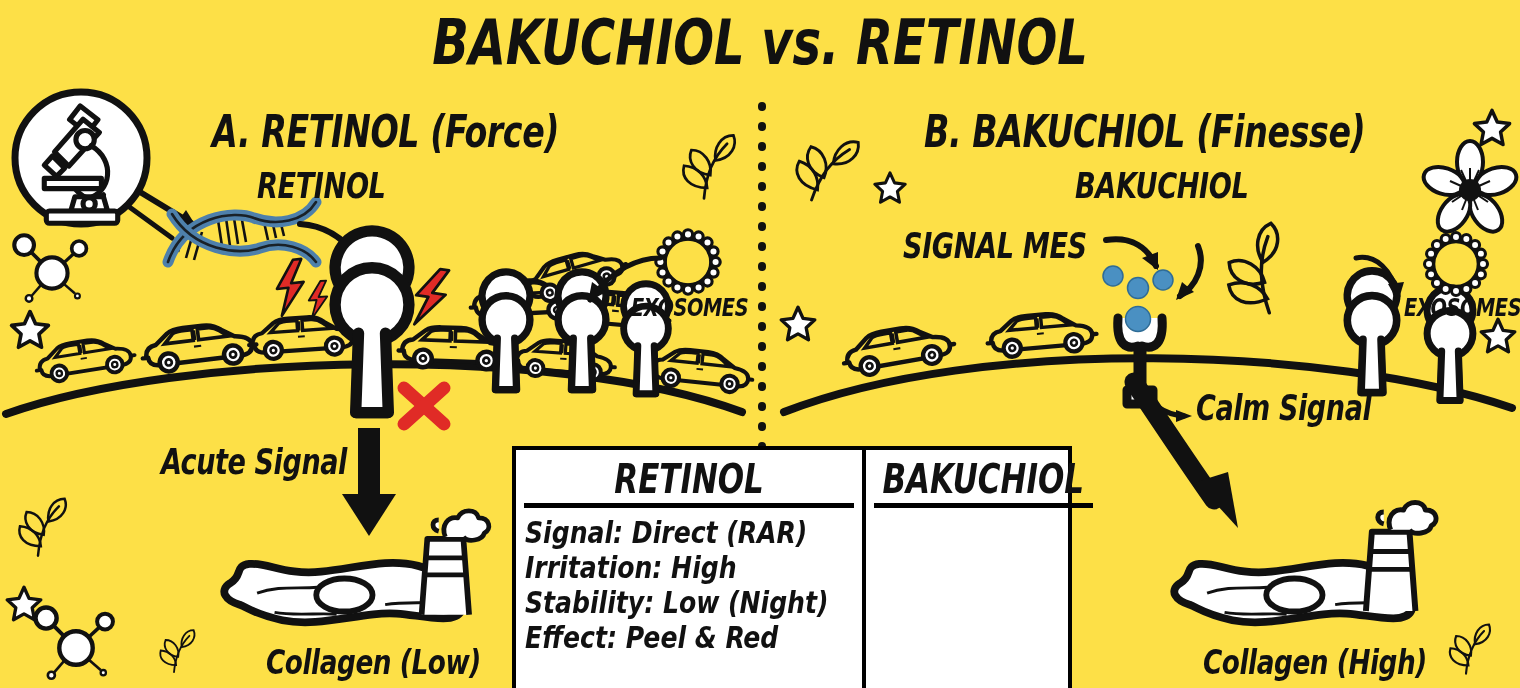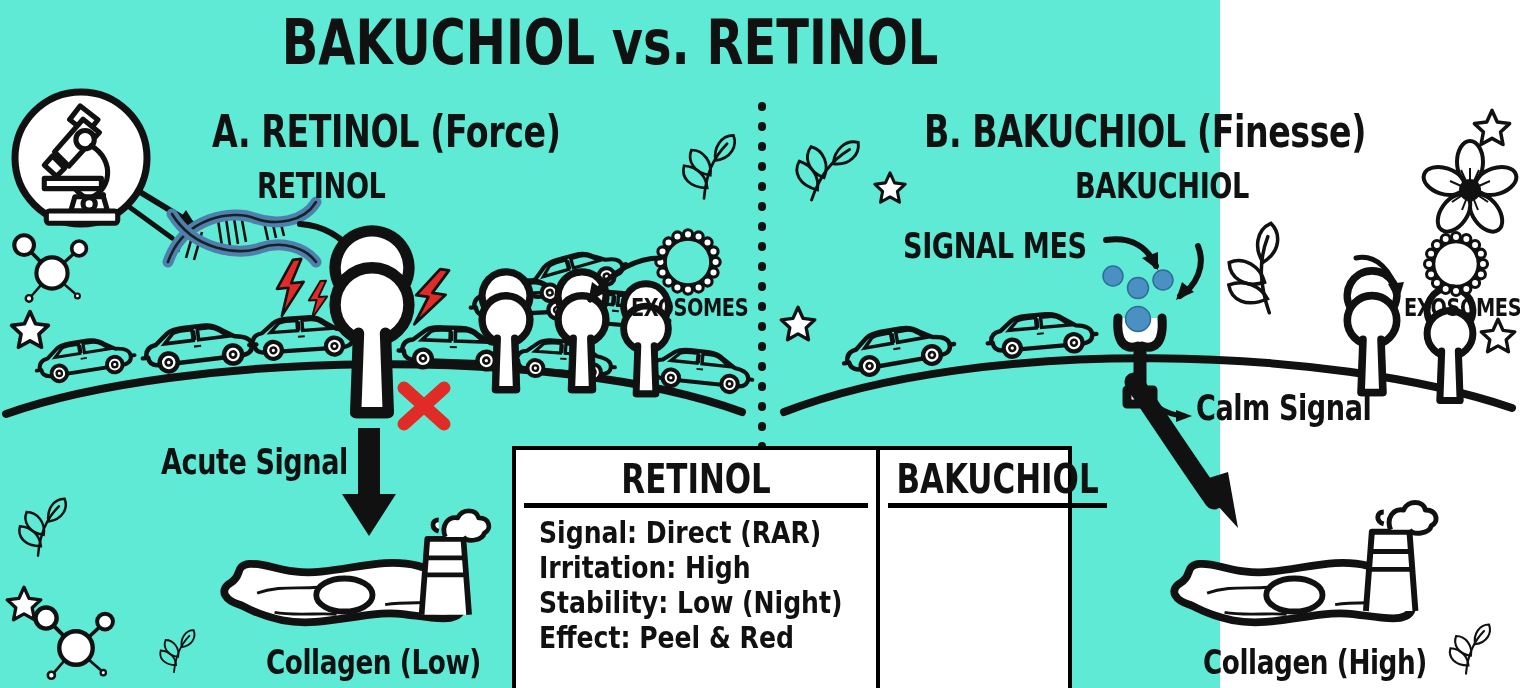--- a/index.html
+++ b/index.html
@@ -2,21 +2,21 @@
 <html><head>
 <meta charset="utf-8">
 <style>
   html,body{margin:0;padding:0;}
   body{
     width:1520px;height:688px;
     background:#ffffff;
     font-family:"Liberation Sans", sans-serif;
     overflow:hidden;
   }
-  #stage{position:relative;width:1220px;height:688px;background:#5eead4;}
+  #stage{position:relative;width:1520px;height:688px;background:#fde047;font-style:italic;}
   #art{position:absolute;left:0;top:0;width:1520px;height:688px;}
   .txt{position:absolute;color:#111;white-space:nowrap;}
   
   .disp{
     font-family:"Liberation Sans Narrow","DejaVu Sans Condensed","Liberation Sans",sans-serif;
     font-weight:bold;
     transform-origin:left top;
     letter-spacing:-0.5px;
   }
   #title{
@@ -44,21 +44,21 @@
   }
   #table .cols{display:flex;height:100%;}
   #table .col{flex:1;position:relative;box-sizing:border-box;}
   #table .col.right{border-left:4px solid #000;}
   .th{
     font-family:"Liberation Sans Narrow","DejaVu Sans Condensed","Liberation Sans",sans-serif;
     font-weight:bold;font-size:40px;line-height:44px;text-align:center;
     color:#111;padding-top:7px;transform:scaleX(0.86);
   }
   .th-rule{height:5px;background:#000;margin:2px 8px 0 8px;}
-  .rows{padding:7px 0 0 9px;margin-left:14px;}
+  .rows{padding:7px 0 0 9px;}
   .rows div{
     font-family:"Liberation Sans Narrow","DejaVu Sans Condensed","Liberation Sans",sans-serif;
     font-weight:bold;font-size:31px;line-height:35px;color:#111;white-space:nowrap;
     transform:scaleX(0.9);transform-origin:left center;
   }
 </style>
 </head>
 <body>
 
 <div id="stage">

